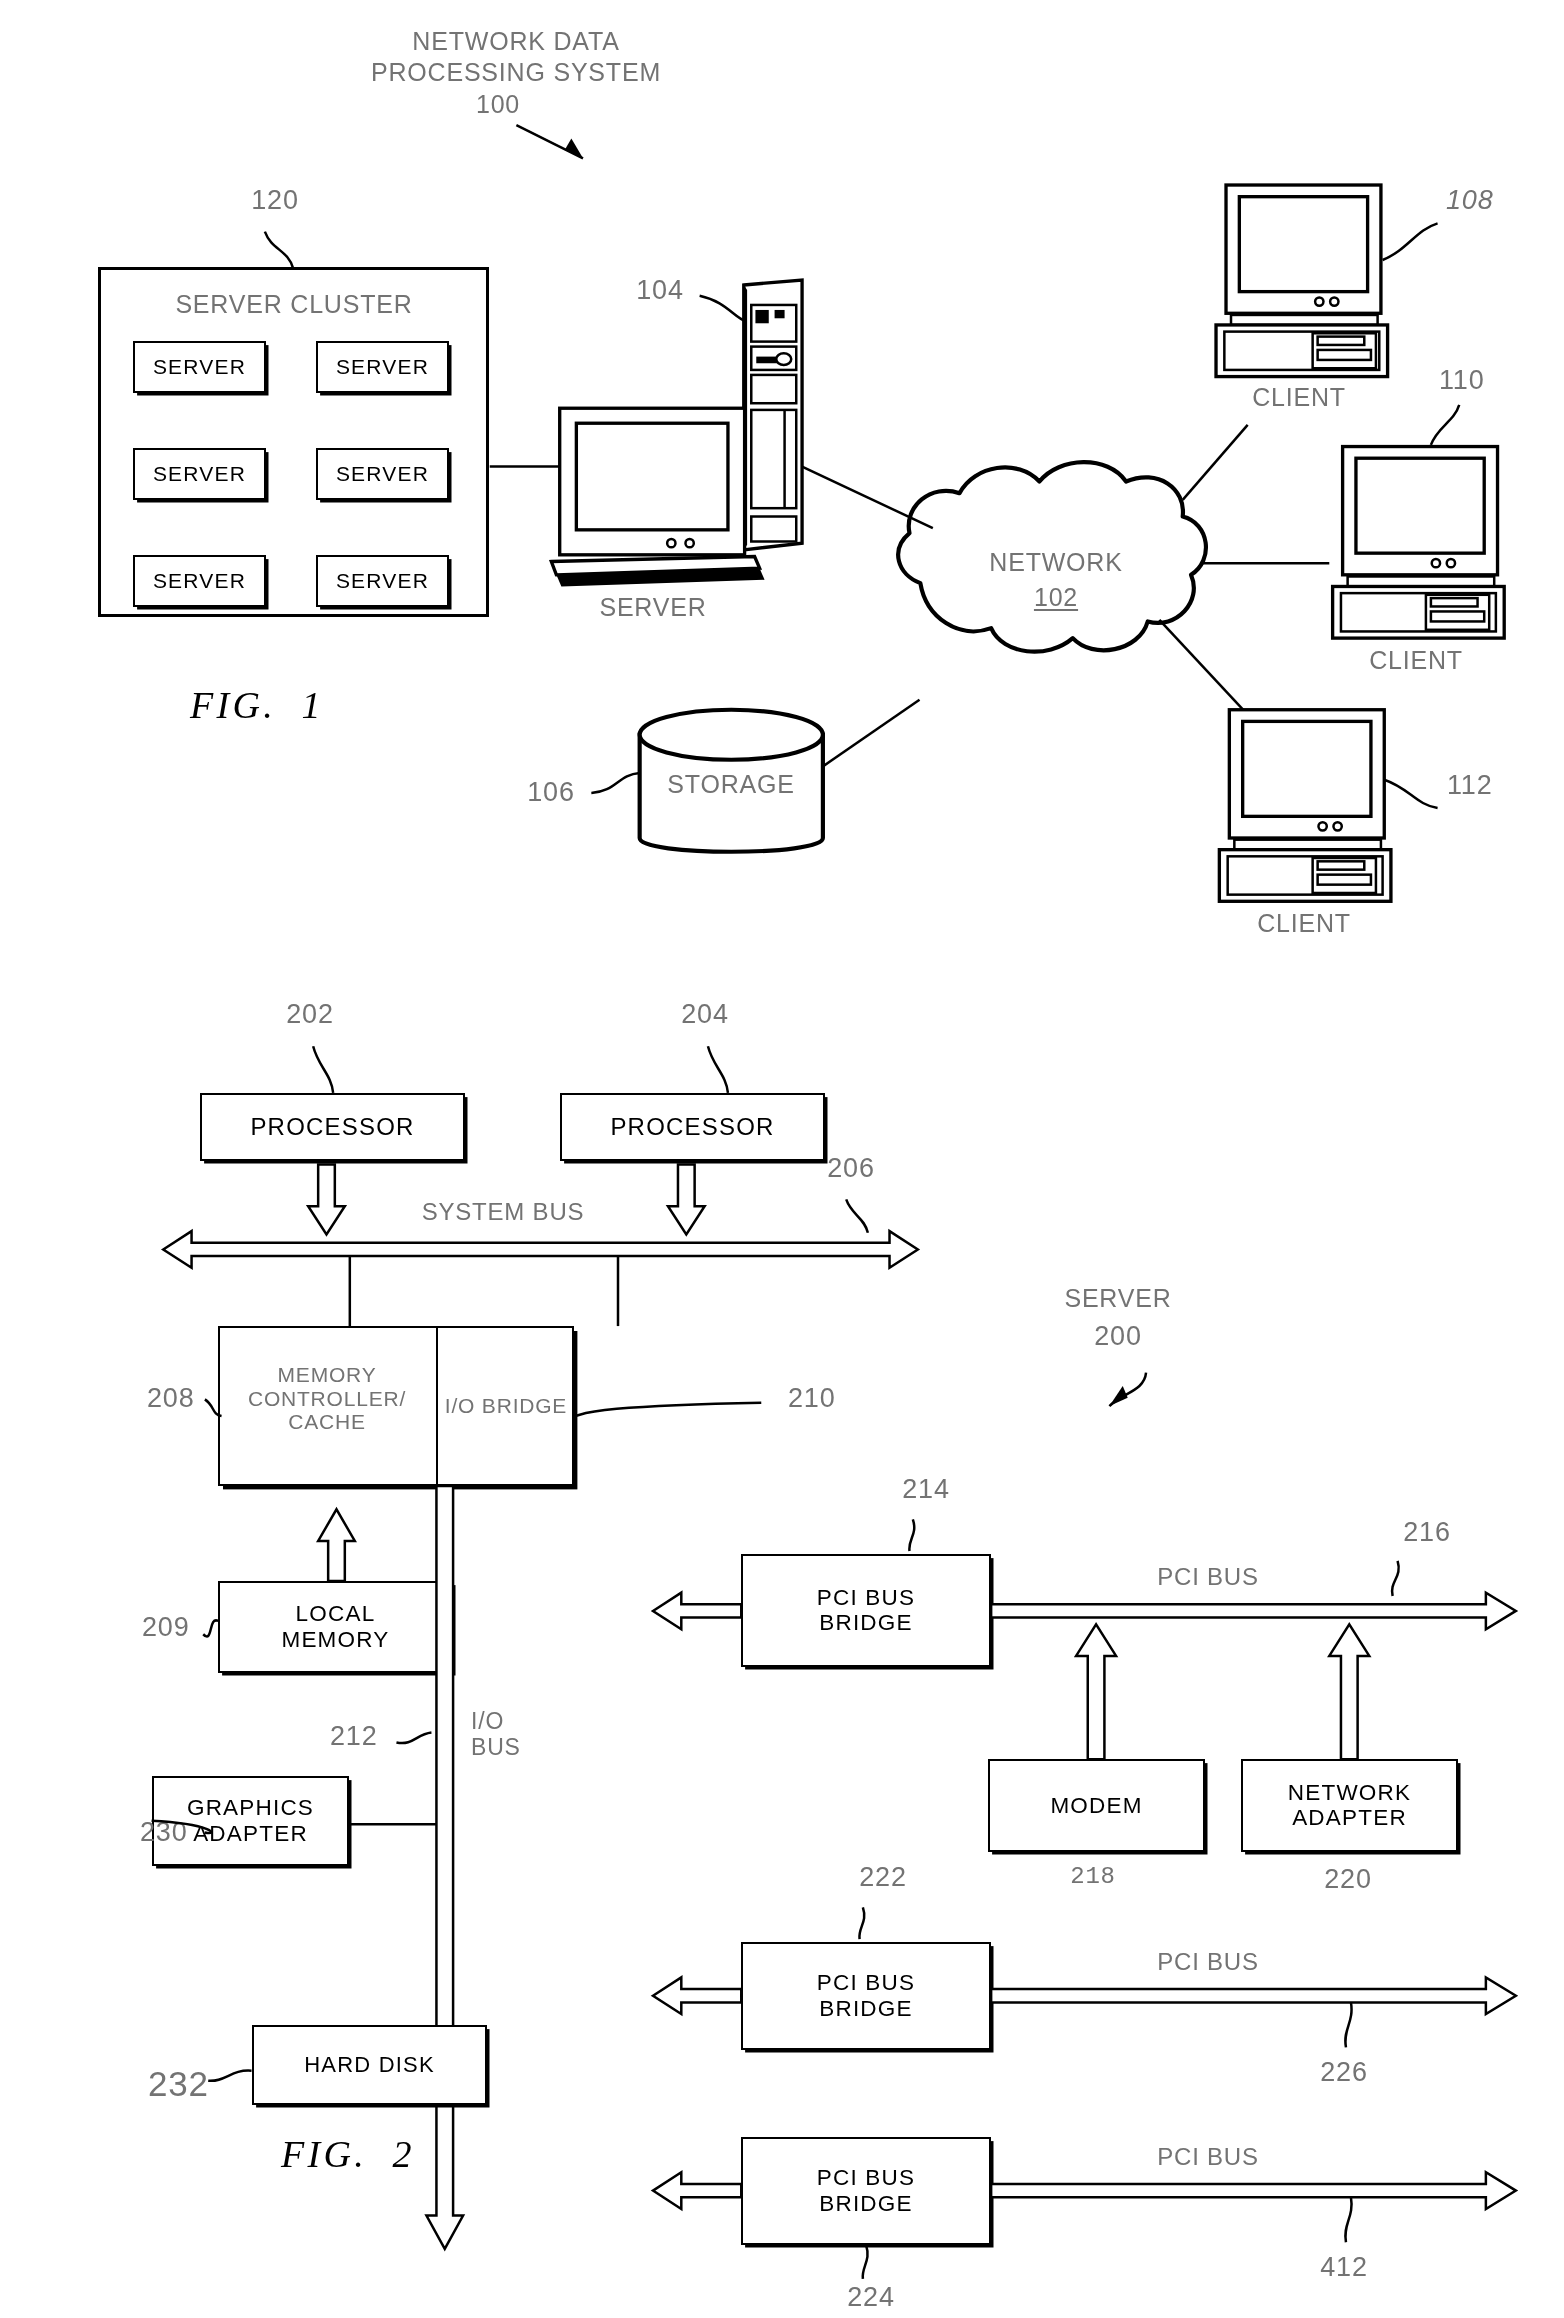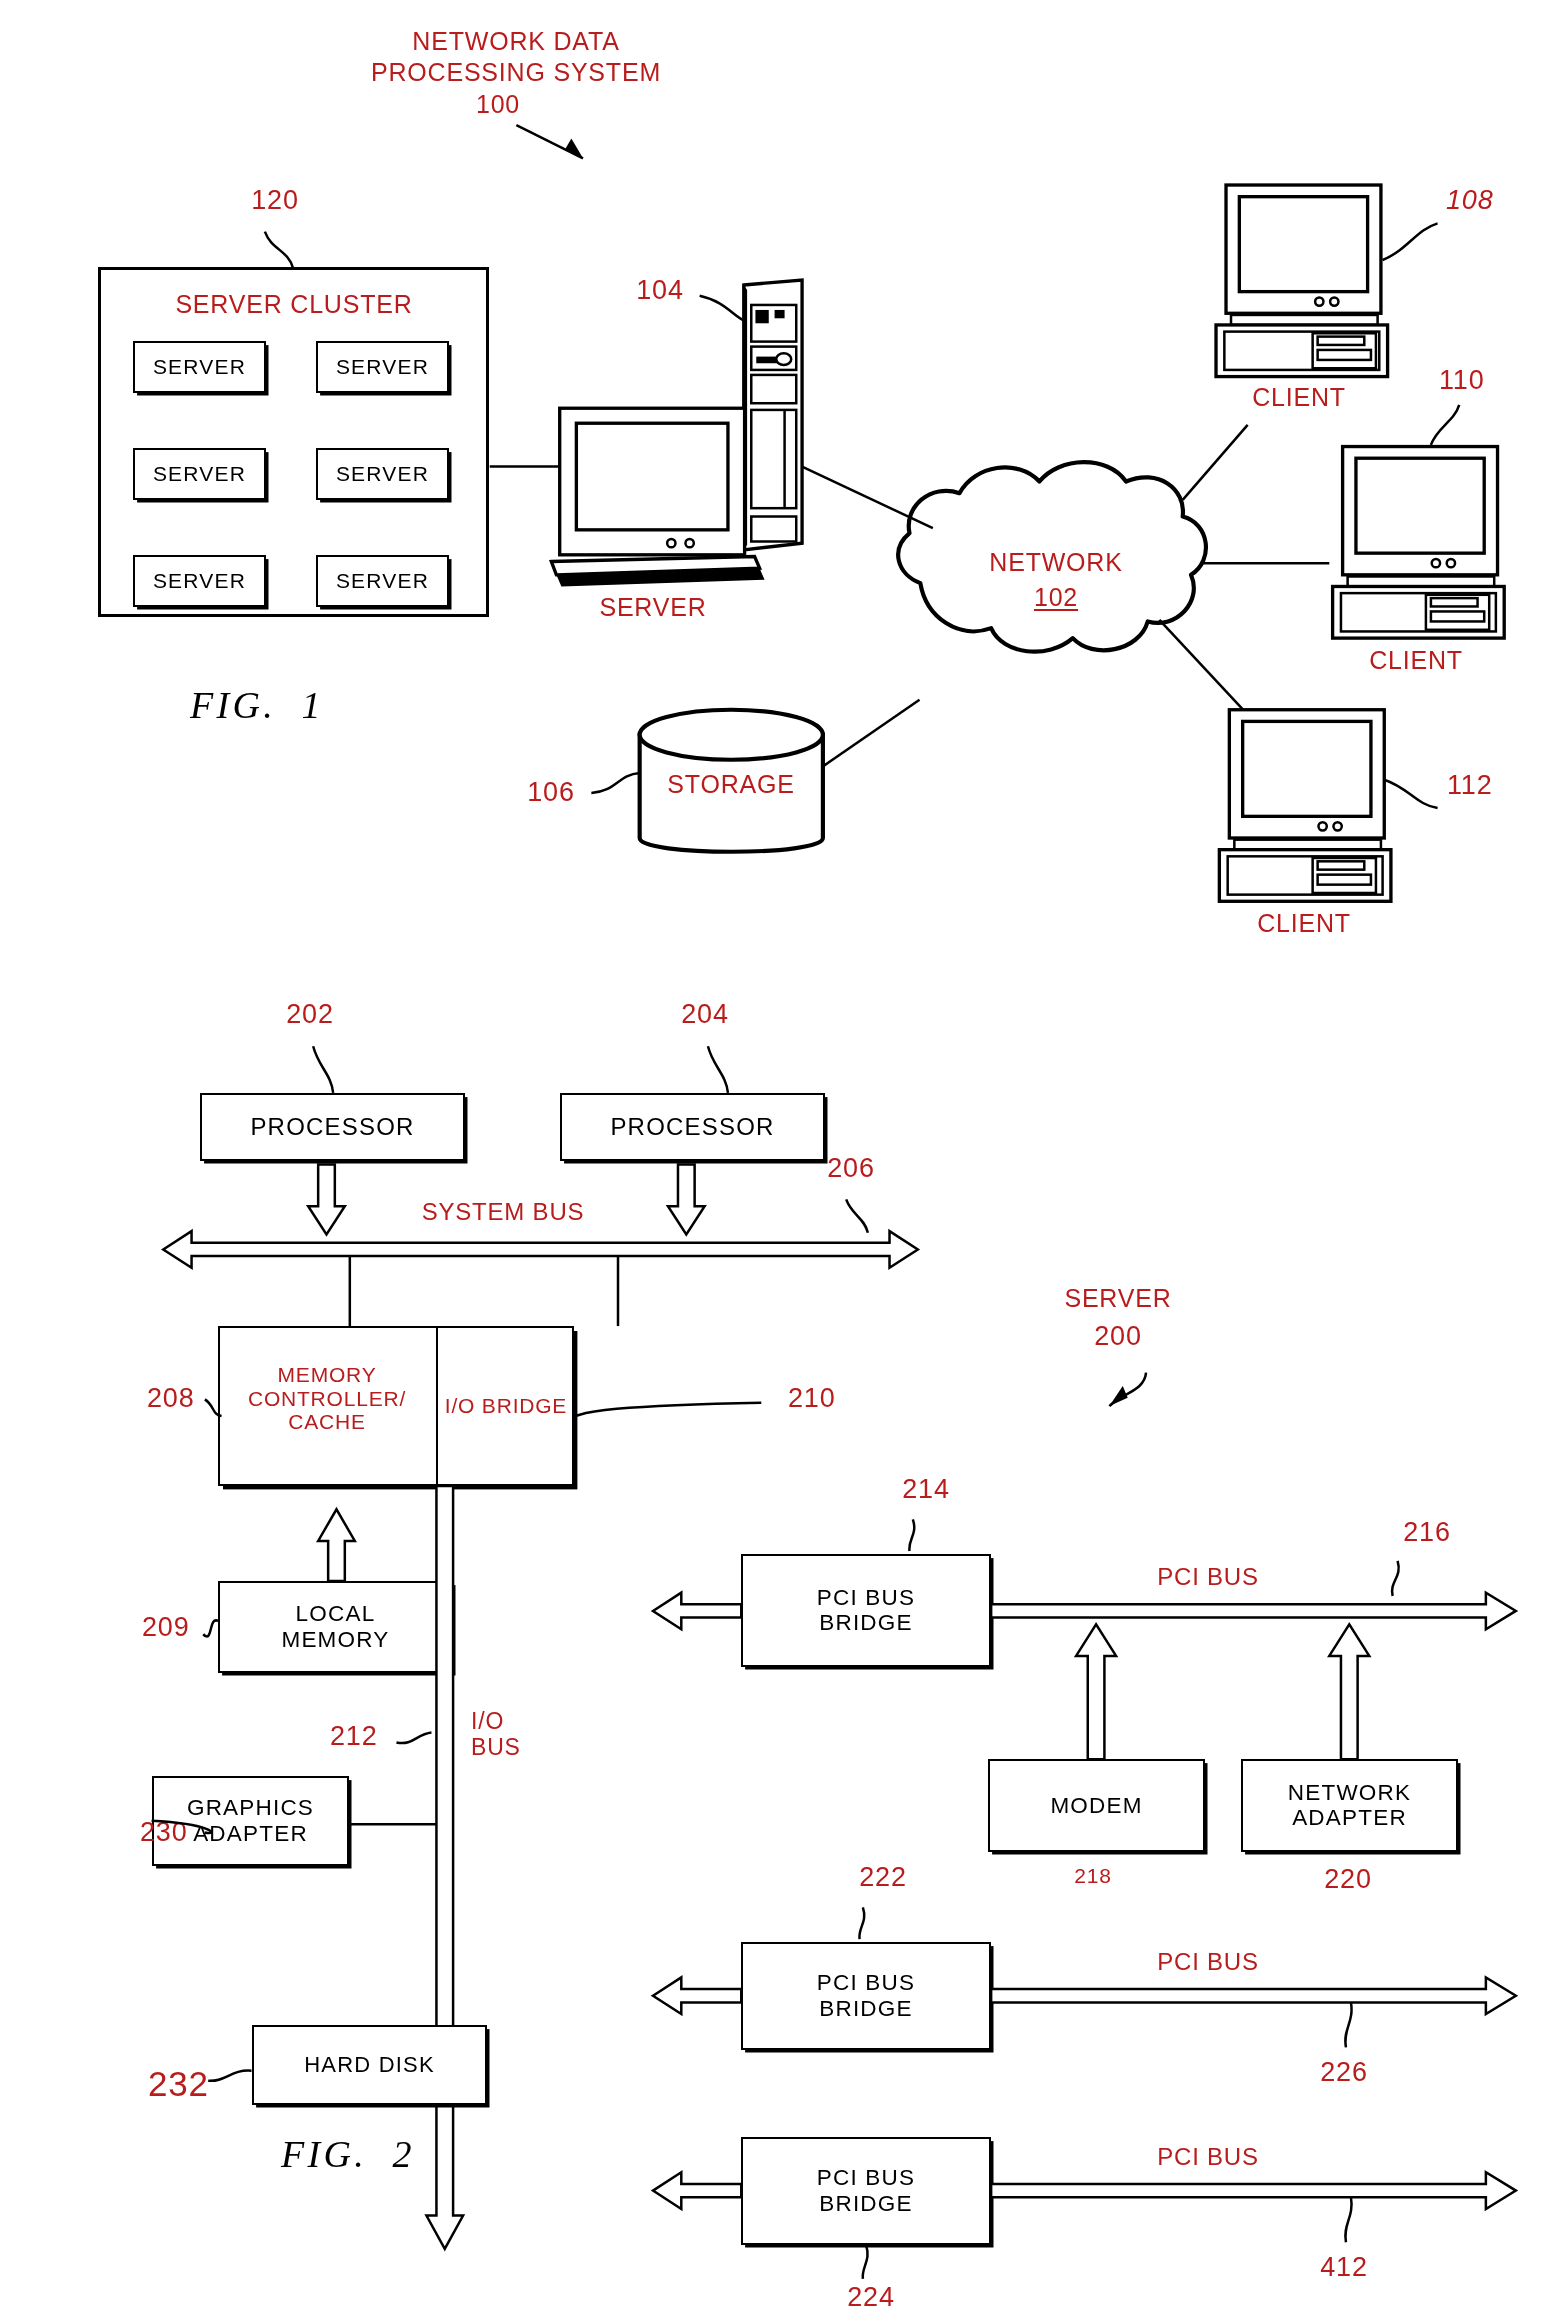--- a/index.html
+++ b/index.html
@@ -1,20 +1,20 @@
 <!DOCTYPE html>
 <html style="font-size:13.3px"><head>
 <meta charset="utf-8">
 <style>
   html,body{margin:0;padding:0;background:#fff;}
   body{width:1565px;height:2319px;position:relative;
        font-family:"Liberation Sans",sans-serif;color:#000;overflow:hidden;}
   .abs{position:absolute;}
   .txt{position:absolute;white-space:pre;font-family:"Liberation Sans",sans-serif;
-       color:#b91c1c;letter-spacing:0.8px;line-height:1.12;}
+       color:#737373;letter-spacing:0.8px;line-height:1.12;}
   .ctr{transform:translateX(-50%);text-align:center;}
   .fig{position:absolute;font-family:"Liberation Serif",serif;font-style:italic;
        font-size:38px;letter-spacing:3.3px;color:#000;white-space:pre;}
   .box{position:absolute;border:2.5px solid #000;background:#fff;box-sizing:border-box;
        box-shadow:3.3px 3.3px 0 -0.8px #000;}
   .boxlabel{position:absolute;left:0;right:0;top:50%;transform:translateY(-50%);
             text-align:center;font-size:21px;letter-spacing:1.2px;line-height:1.15;}
   svg{position:absolute;left:0;top:0;overflow:visible;}
   .under{text-decoration:underline;text-underline-offset:3.3px;}
 </style>
@@ -296,21 +296,21 @@
   <path d="M 1316 2164 C 1322 2186, 1306 2194, 1312 2214" stroke="#000" stroke-width="3" fill="none"></path>
   <path d="M 1620 2164 C 1626 2186, 1610 2194, 1616 2214" stroke="#000" stroke-width="3" fill="none"></path>
 </svg>
 
 <div class="txt ctr" style="left:1208px;top:1564px;font-size:24px;">PCI BUS</div>
 <div class="txt ctr" style="left:1427px;top:1517px;font-size:27px;">216</div>
 
 <div class="box" style="left:988px;top:1759px;width:217px;height:93px;">
   <div class="boxlabel" style="font-size:22.5px;">MODEM</div>
 </div>
-<div class="txt ctr" style="left:1093px;top:1864px;font-size:21px;">218</div>
+<div class="txt ctr" style="left:1093px;top:1864px;font-size:24px;font-family:Liberation Mono, monospace;">218</div>
 
 <div class="box" style="left:1241px;top:1759px;width:217px;height:93px;">
   <div class="boxlabel" style="font-size:22.5px;white-space:pre;">NETWORK
 ADAPTER</div>
 </div>
 <div class="txt ctr" style="left:1348px;top:1864px;font-size:27px;">220</div>
 
 <div class="txt ctr" style="left:871px;top:1862px;font-size:27px;margin-left:12px;">222</div>
 <svg width="1565" height="2319" viewBox="0 0 1879 2784">
   <path d="M 1036 2290 C 1042 2308, 1030 2314, 1032 2328" stroke="#000" stroke-width="3" fill="none"></path>

